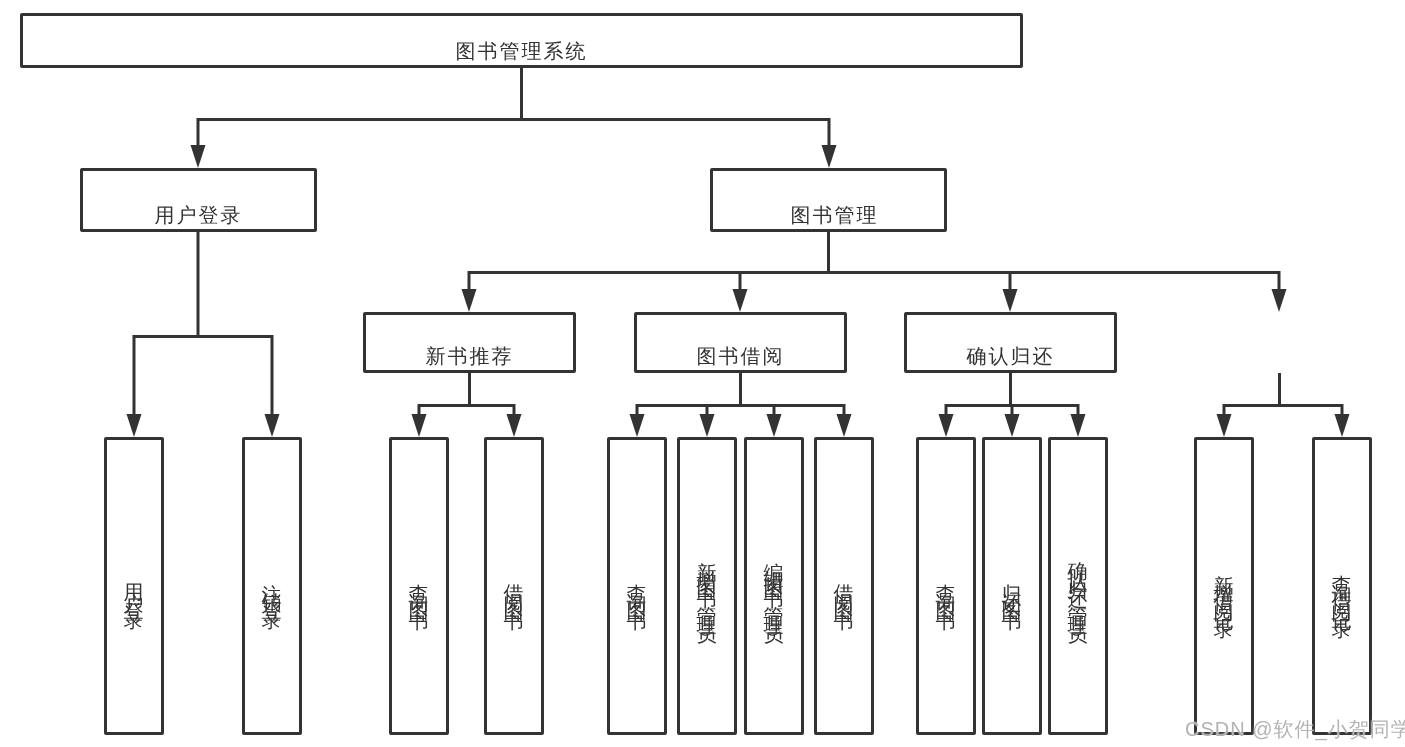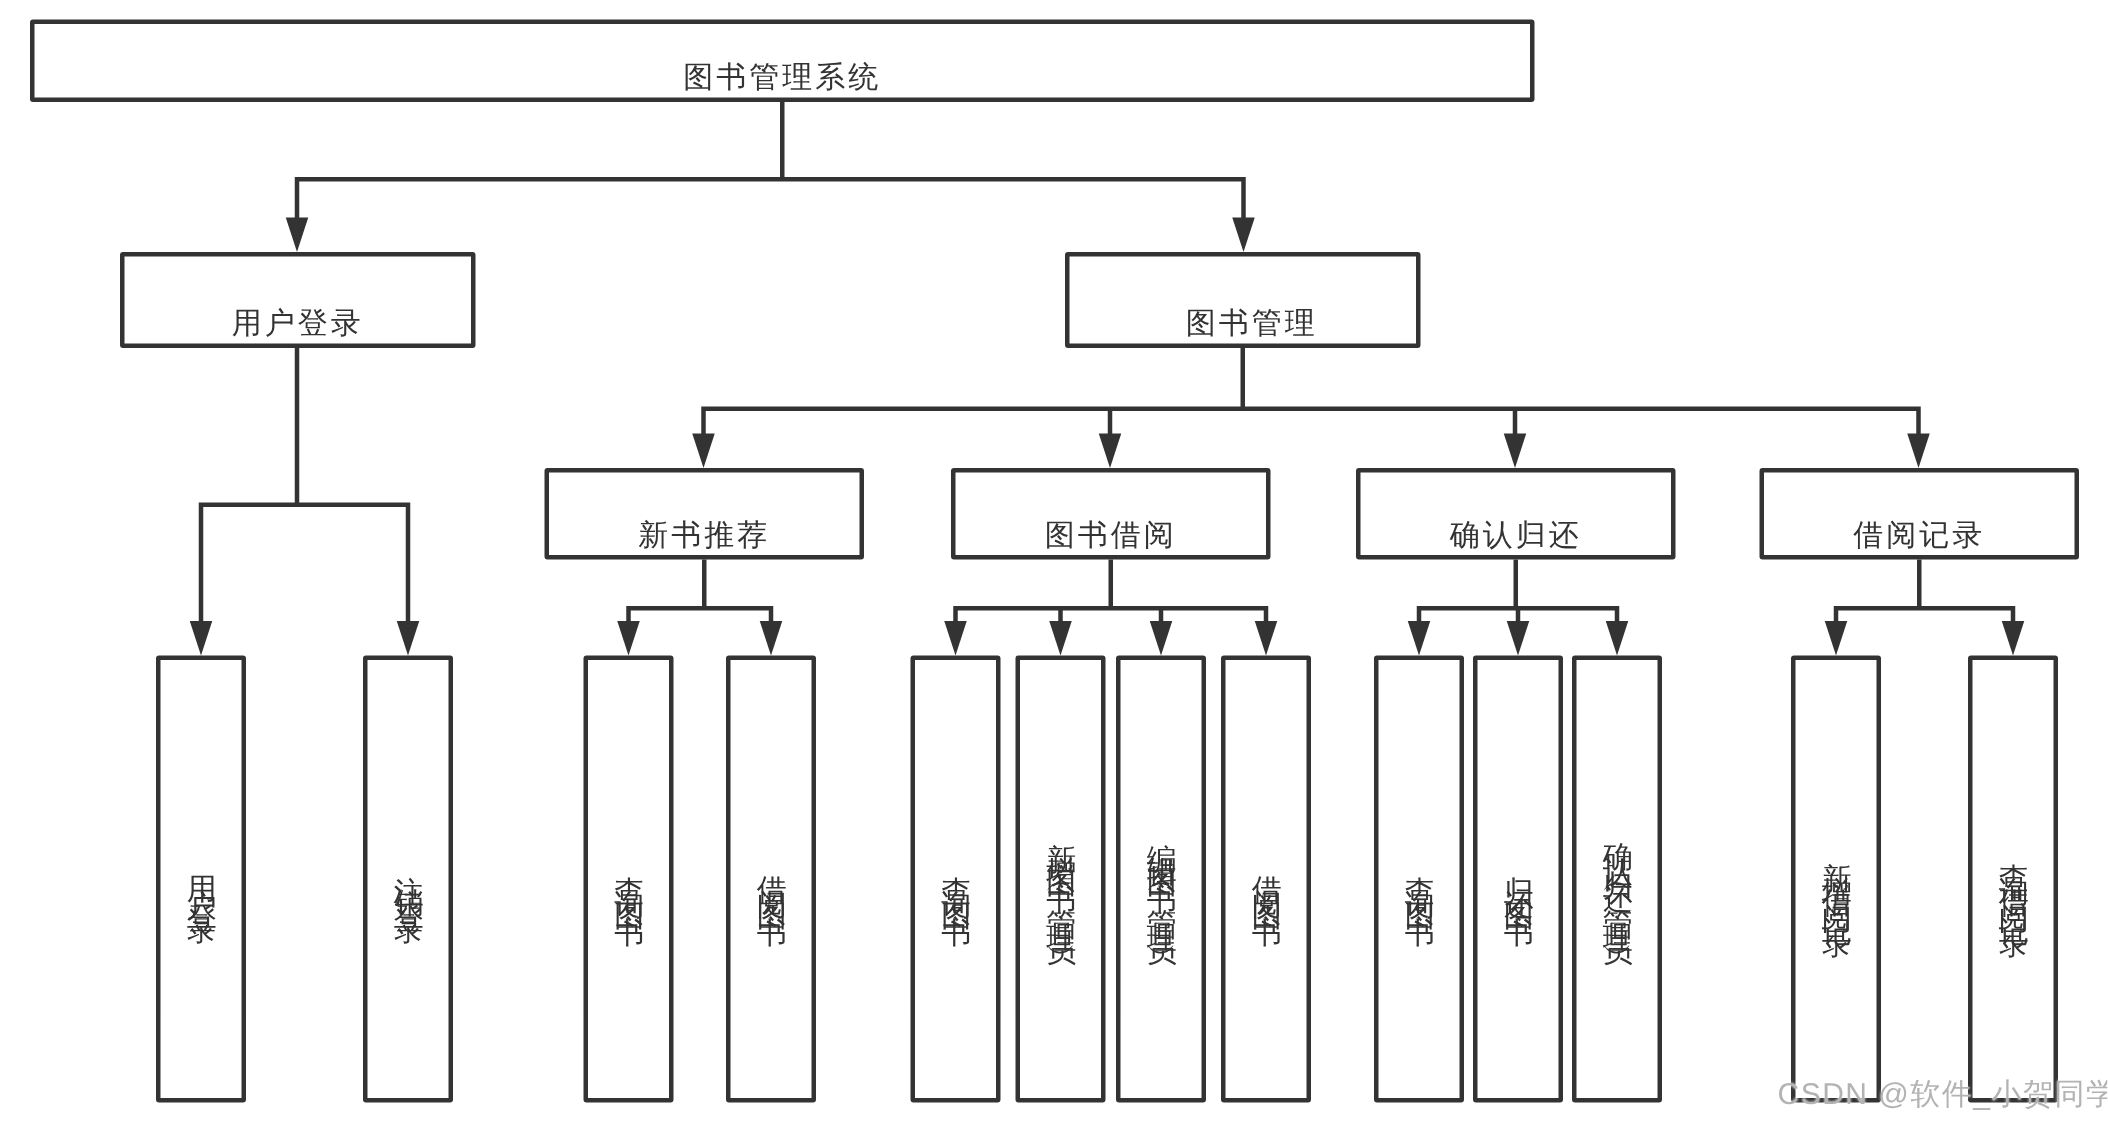--- a/index.html
+++ b/index.html
@@ -118,23 +118,20 @@
 
   <div class="hbox" style="left:363px; top:312px; width:213px; height:61px;">
     <span>新书推荐</span>
   </div>
   <div class="hbox" style="left:634px; top:312px; width:213px; height:61px;">
     <span>图书借阅</span>
   </div>
   <div class="hbox" style="left:904px; top:312px; width:213px; height:61px;">
     <span>确认归还</span>
   </div>
-  <div class="hbox" style="left:1173px; top:312px; width:213px; height:61px;">
-    <span>借阅记录</span>
-  </div>
 
   <div class="leaf" style="left:104px;">
     <span class="vtext">用户登录</span>
   </div>
   <div class="leaf" style="left:242px;">
     <span class="vtext">注销登录</span>
   </div>
 
   <div class="leaf" style="left:389px;">
     <span class="vtext">查询图书</span>

